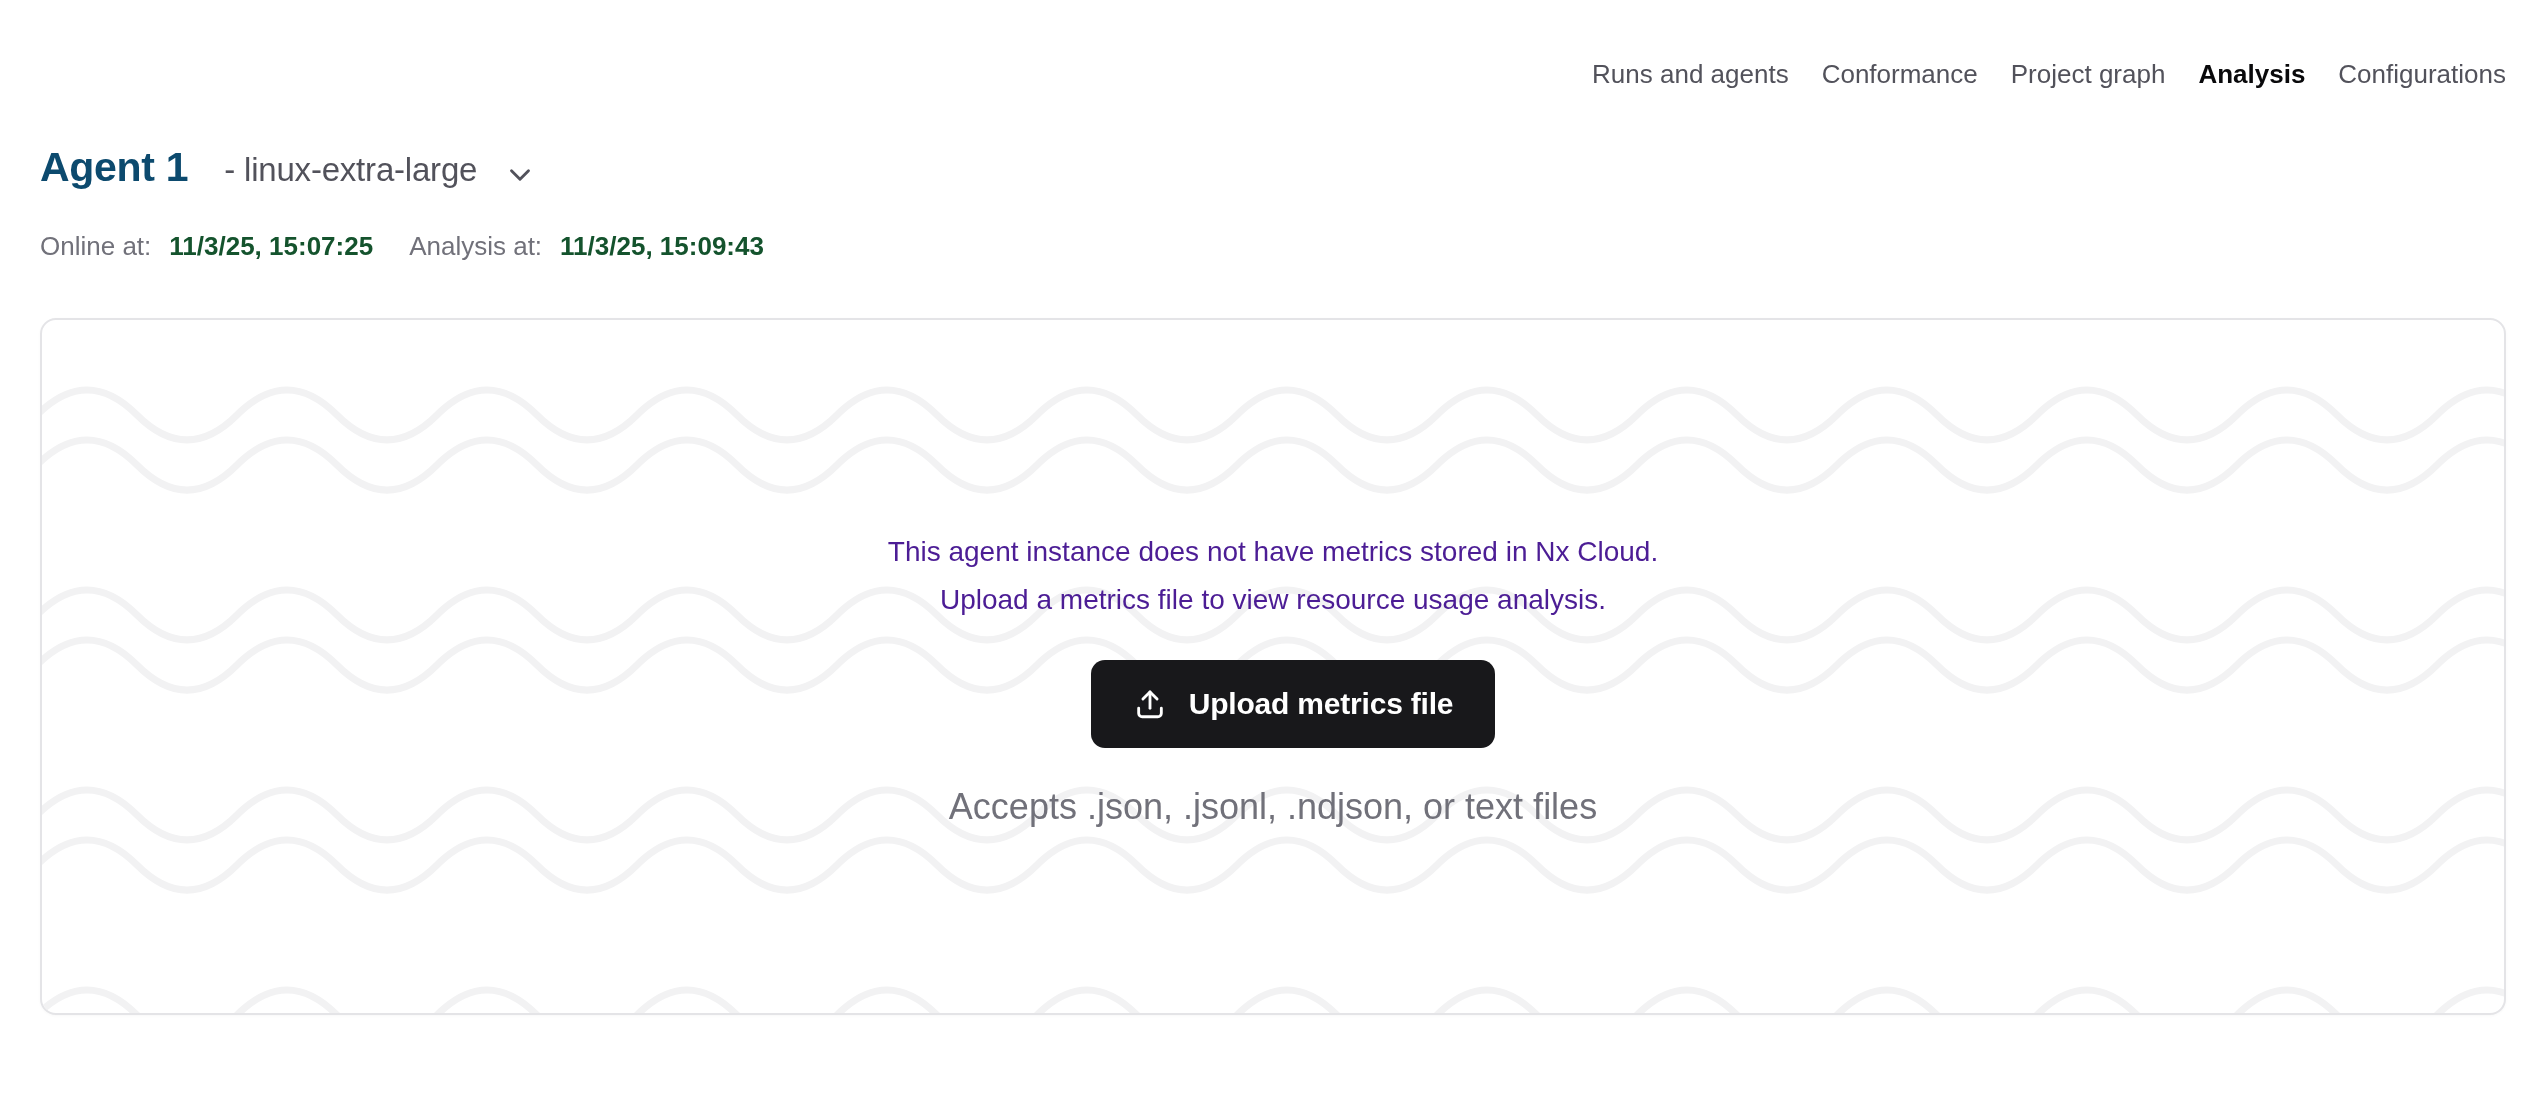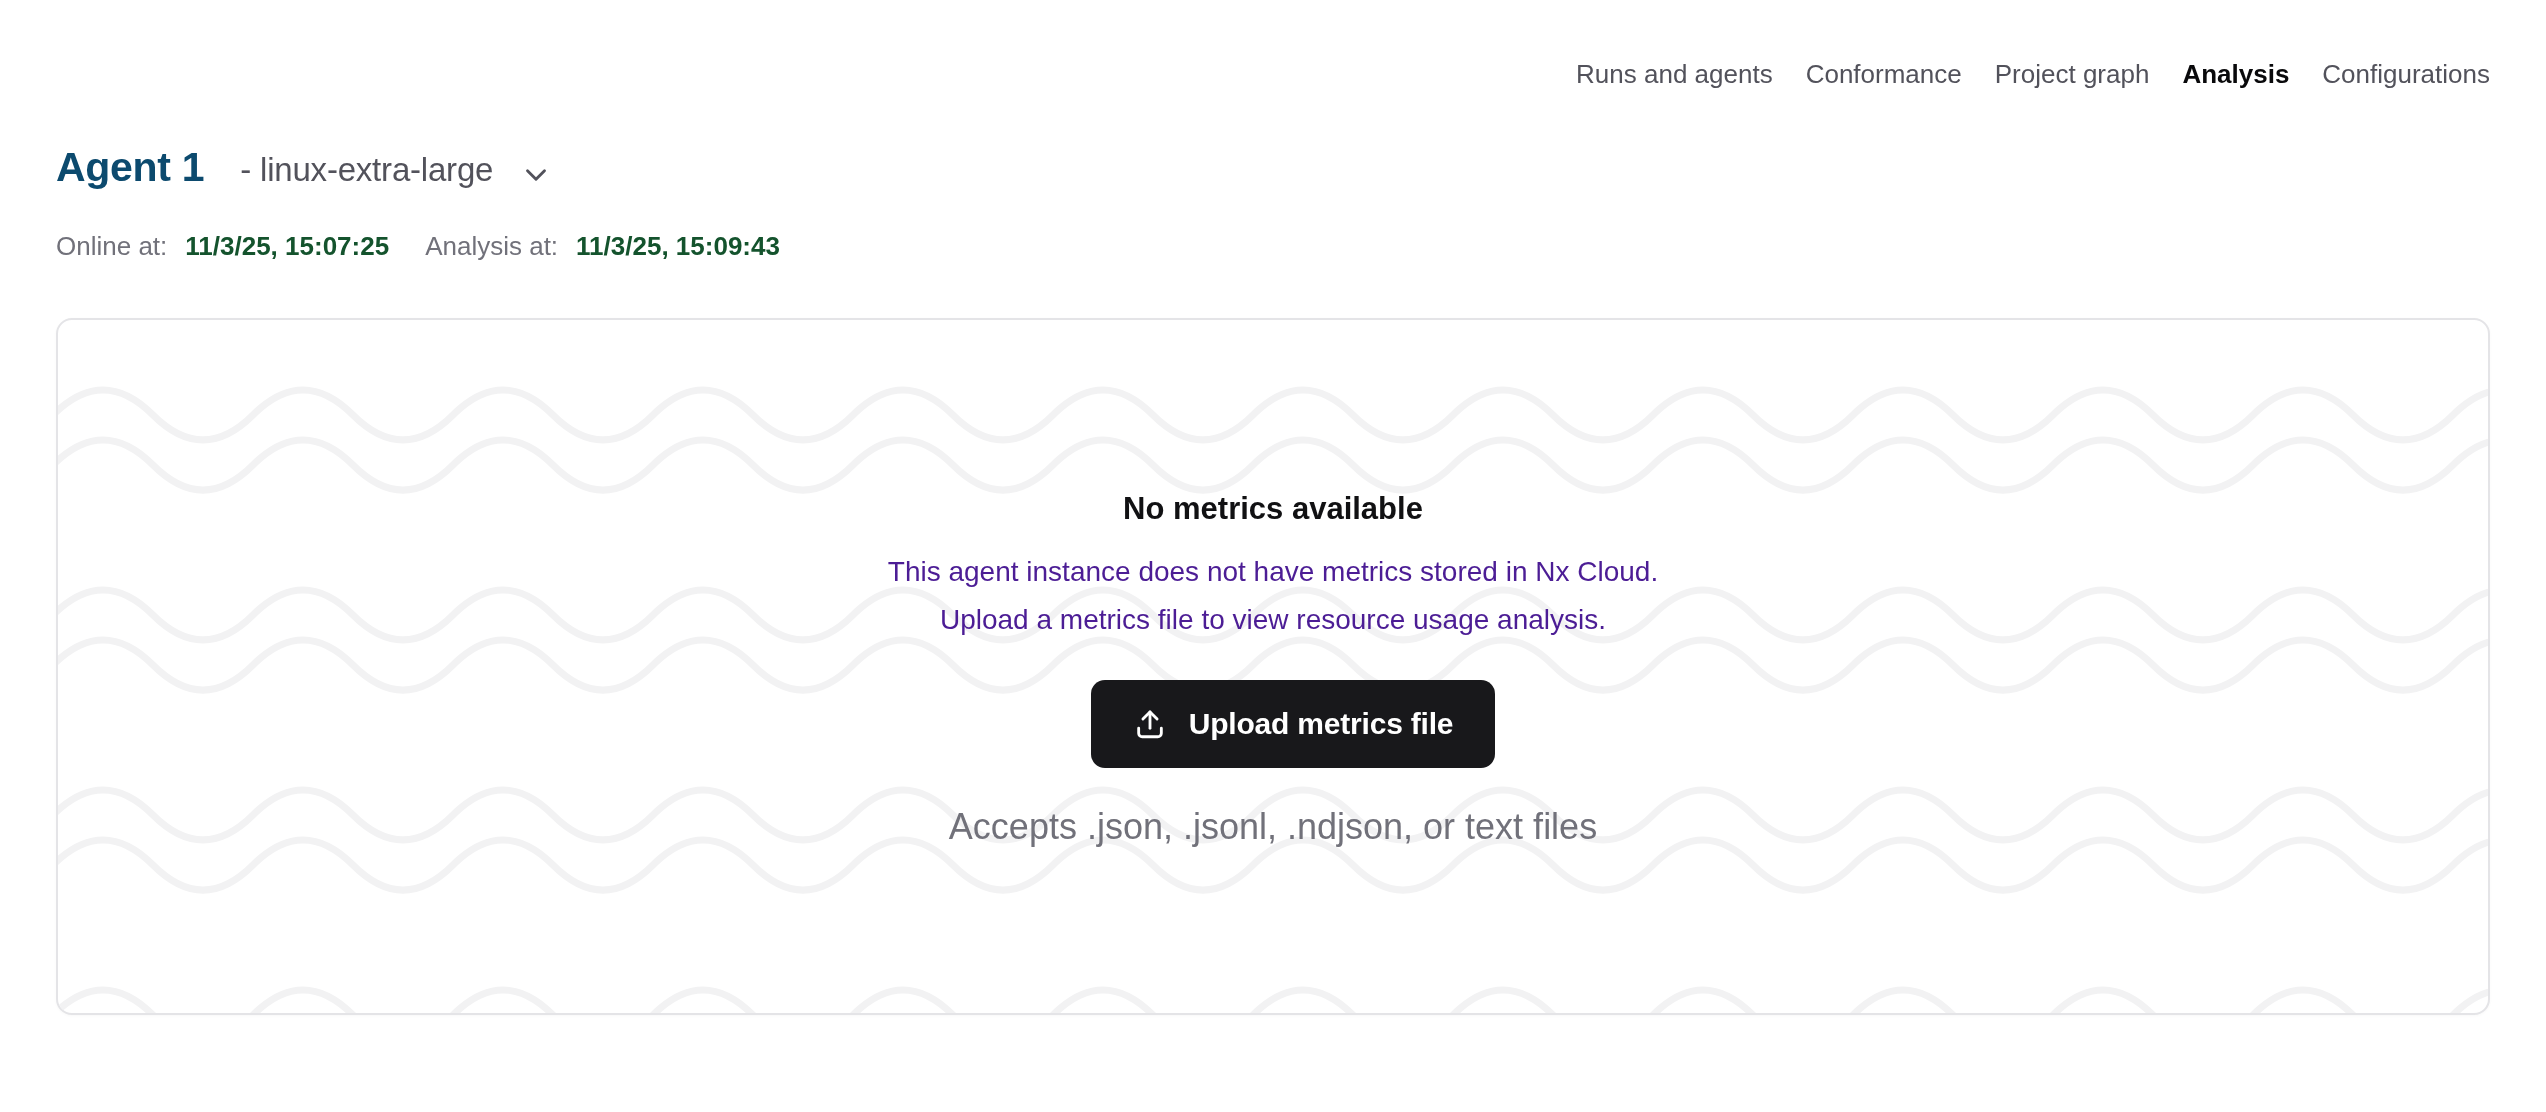--- a/index.html
+++ b/index.html
@@ -4,21 +4,21 @@
 <style>
   * { box-sizing: border-box; }
   html, body {
     margin: 0; padding: 0;
     width: 2546px; height: 1112px;
     background: #ffffff;
     font-family: "Liberation Sans", sans-serif;
     overflow: hidden;
     -webkit-font-smoothing: antialiased;
   }
-  .page { width: 2546px; height: 1112px; padding: 0 56px; }
+  .page { width: 2546px; height: 1112px; padding: 0 40px; }
 
   
   .top-nav {
     display: flex;
     justify-content: flex-end;
     align-items: center;
     gap: 33px;
     padding-top: 58px;
     height: 90px;
     font-size: 26px;
@@ -183,21 +183,20 @@
       <defs>
         <pattern id="waves-pat" width="200" height="200" patternUnits="userSpaceOnUse">
           <path d="M-105 95 Q-55 145 -5 95 Q45 45 95 95 Q145 145 195 95 Q245 45 295 95" fill="none" stroke="#f2f2f3" stroke-width="7" stroke-linecap="round"></path>
           <path d="M-105 145 Q-55 195 -5 145 Q45 95 95 145 Q145 195 195 145 Q245 95 295 145" fill="none" stroke="#f2f2f3" stroke-width="7" stroke-linecap="round"></path>
         </pattern>
       </defs>
       <rect width="100%" height="100%" fill="url(#waves-pat)"></rect>
     </svg>
 
     <div class="empty-state">
-      <h3 class="empty-title">No metrics available</h3>
       <p class="empty-body">
         <span>This agent instance does not have metrics stored in Nx Cloud.</span><br>
         <span>Upload a metrics file to view resource usage analysis.</span>
       </p>
       <button class="upload-btn">
         <svg width="34" height="34" viewBox="0 0 24 24" fill="none" stroke="#ffffff" stroke-width="2" stroke-linecap="round" stroke-linejoin="round">
           <path d="M4 15v3.5A2.5 2.5 0 0 0 6.5 21h11a2.5 2.5 0 0 0 2.5-2.5V15"></path>
           <path d="m7 8.5 5-5 5 5"></path>
           <path d="M12 3.5V15"></path>
         </svg>

